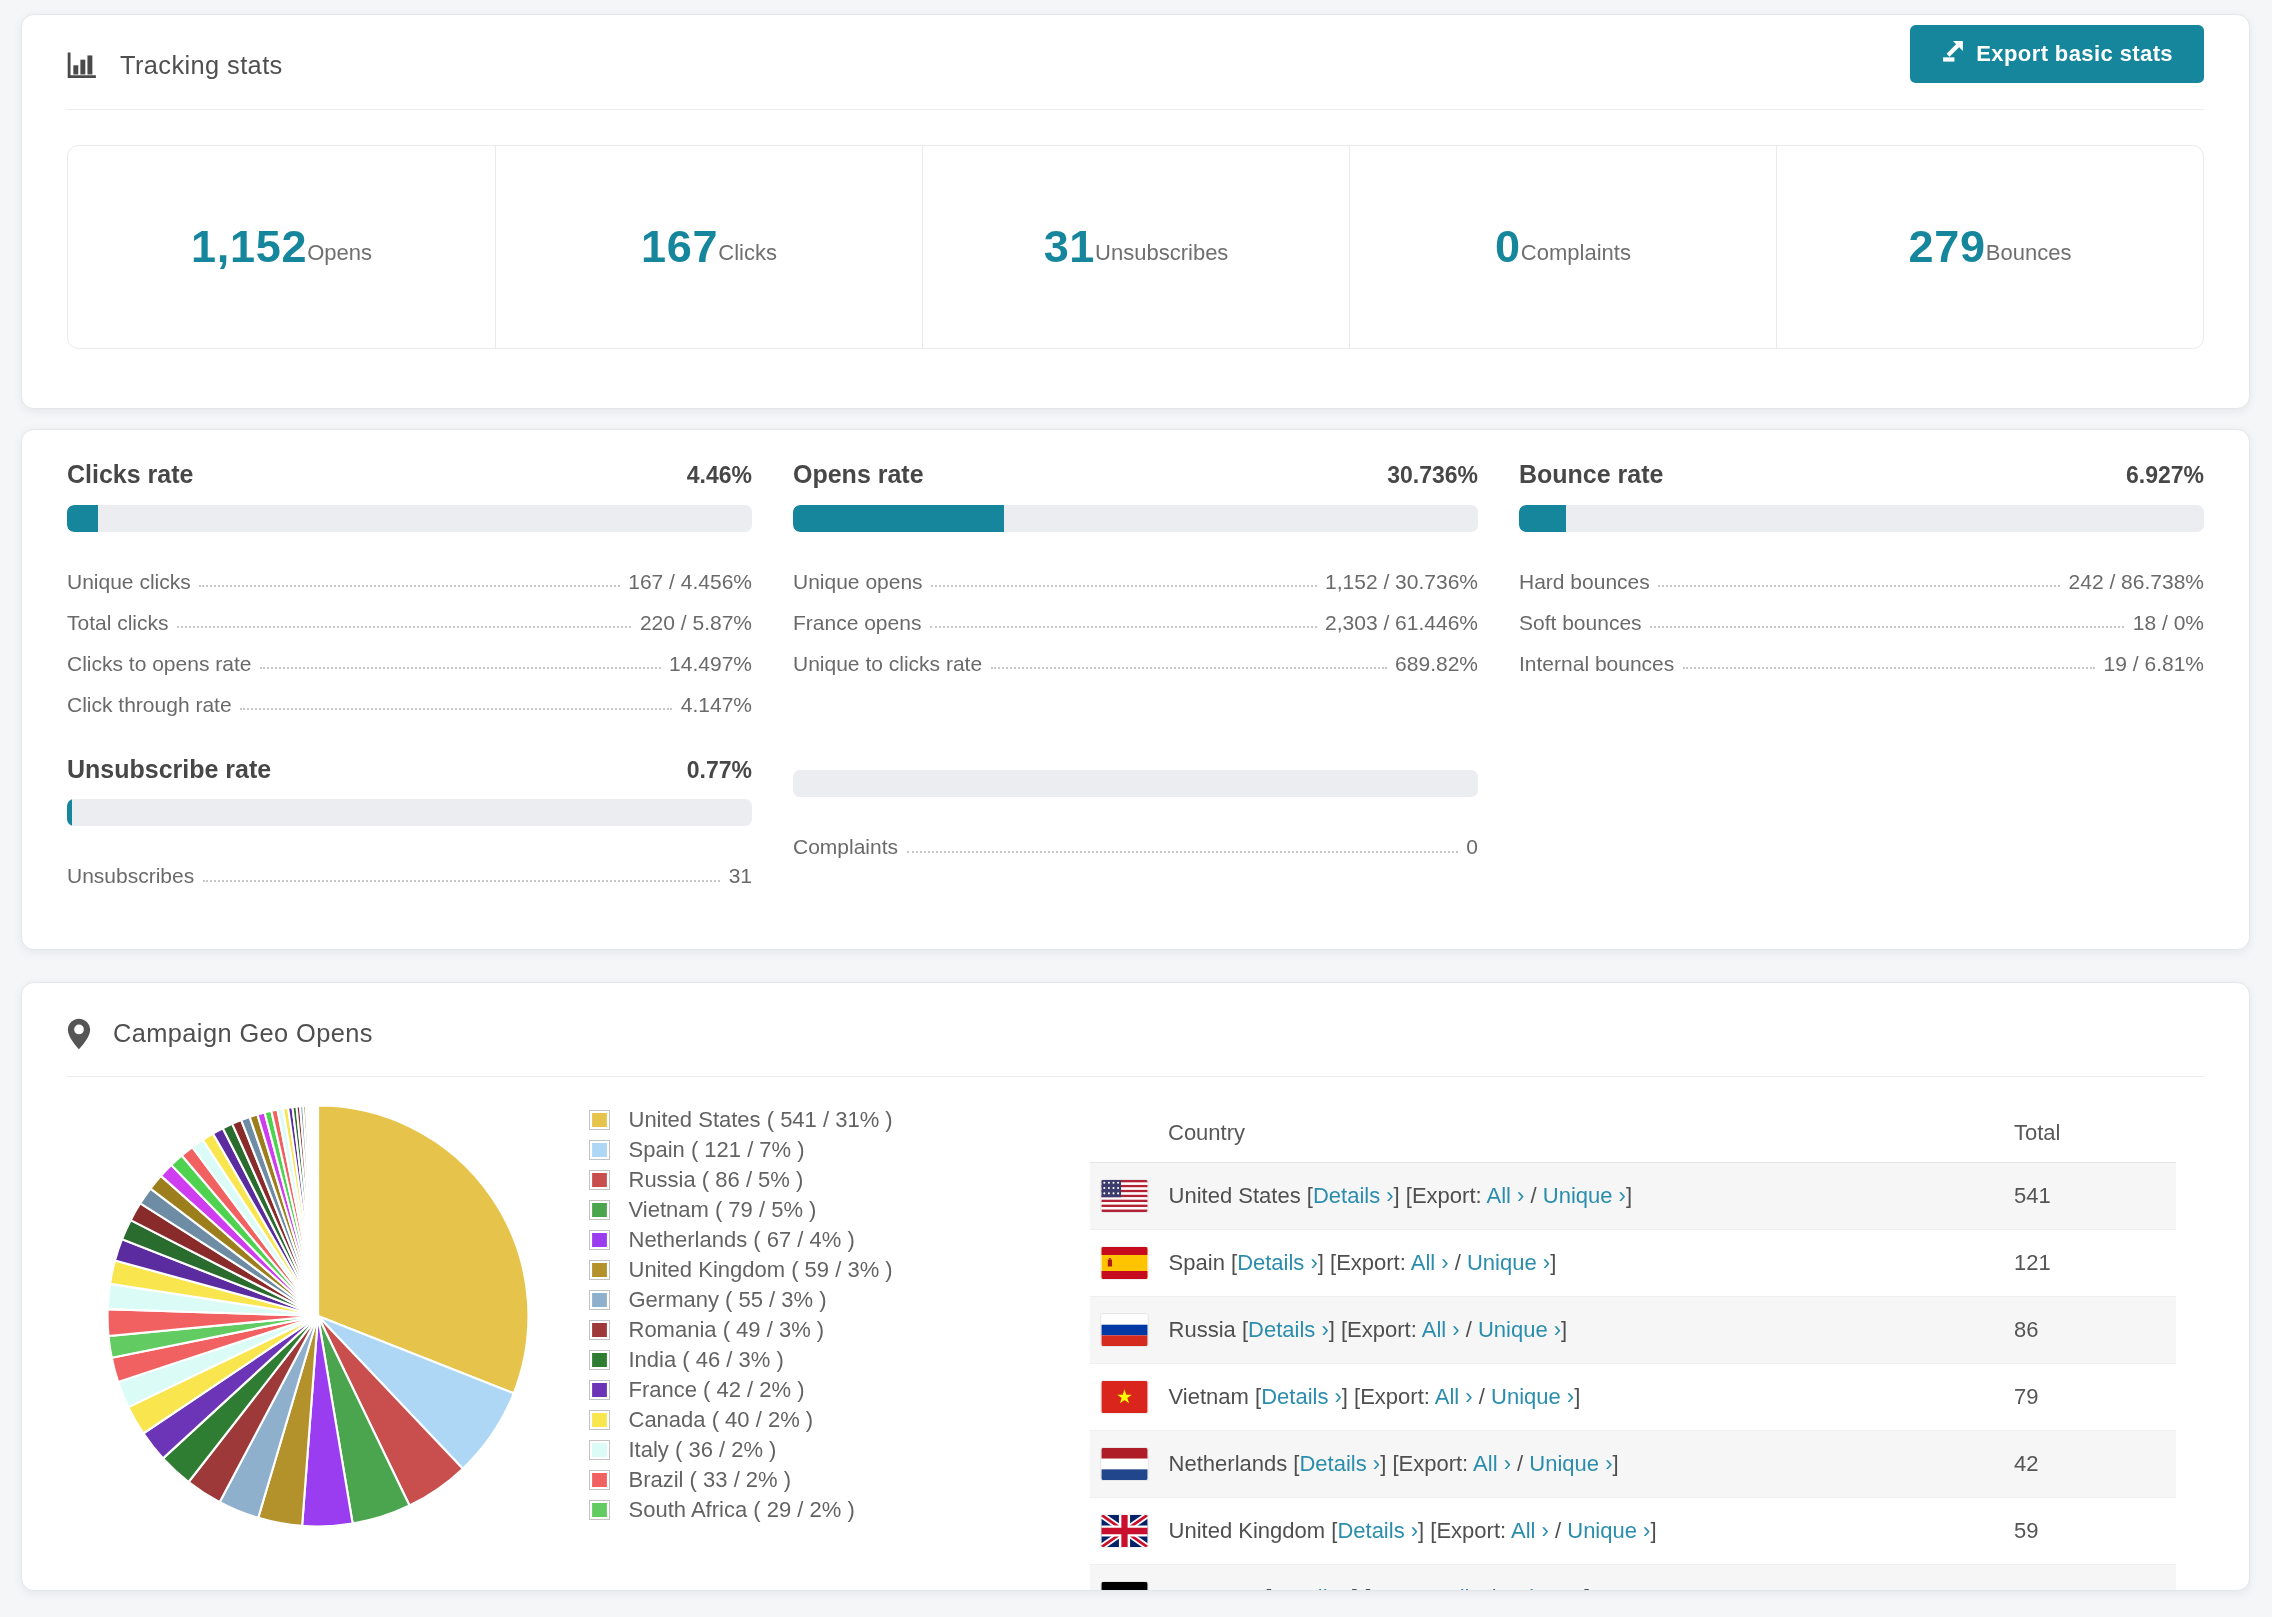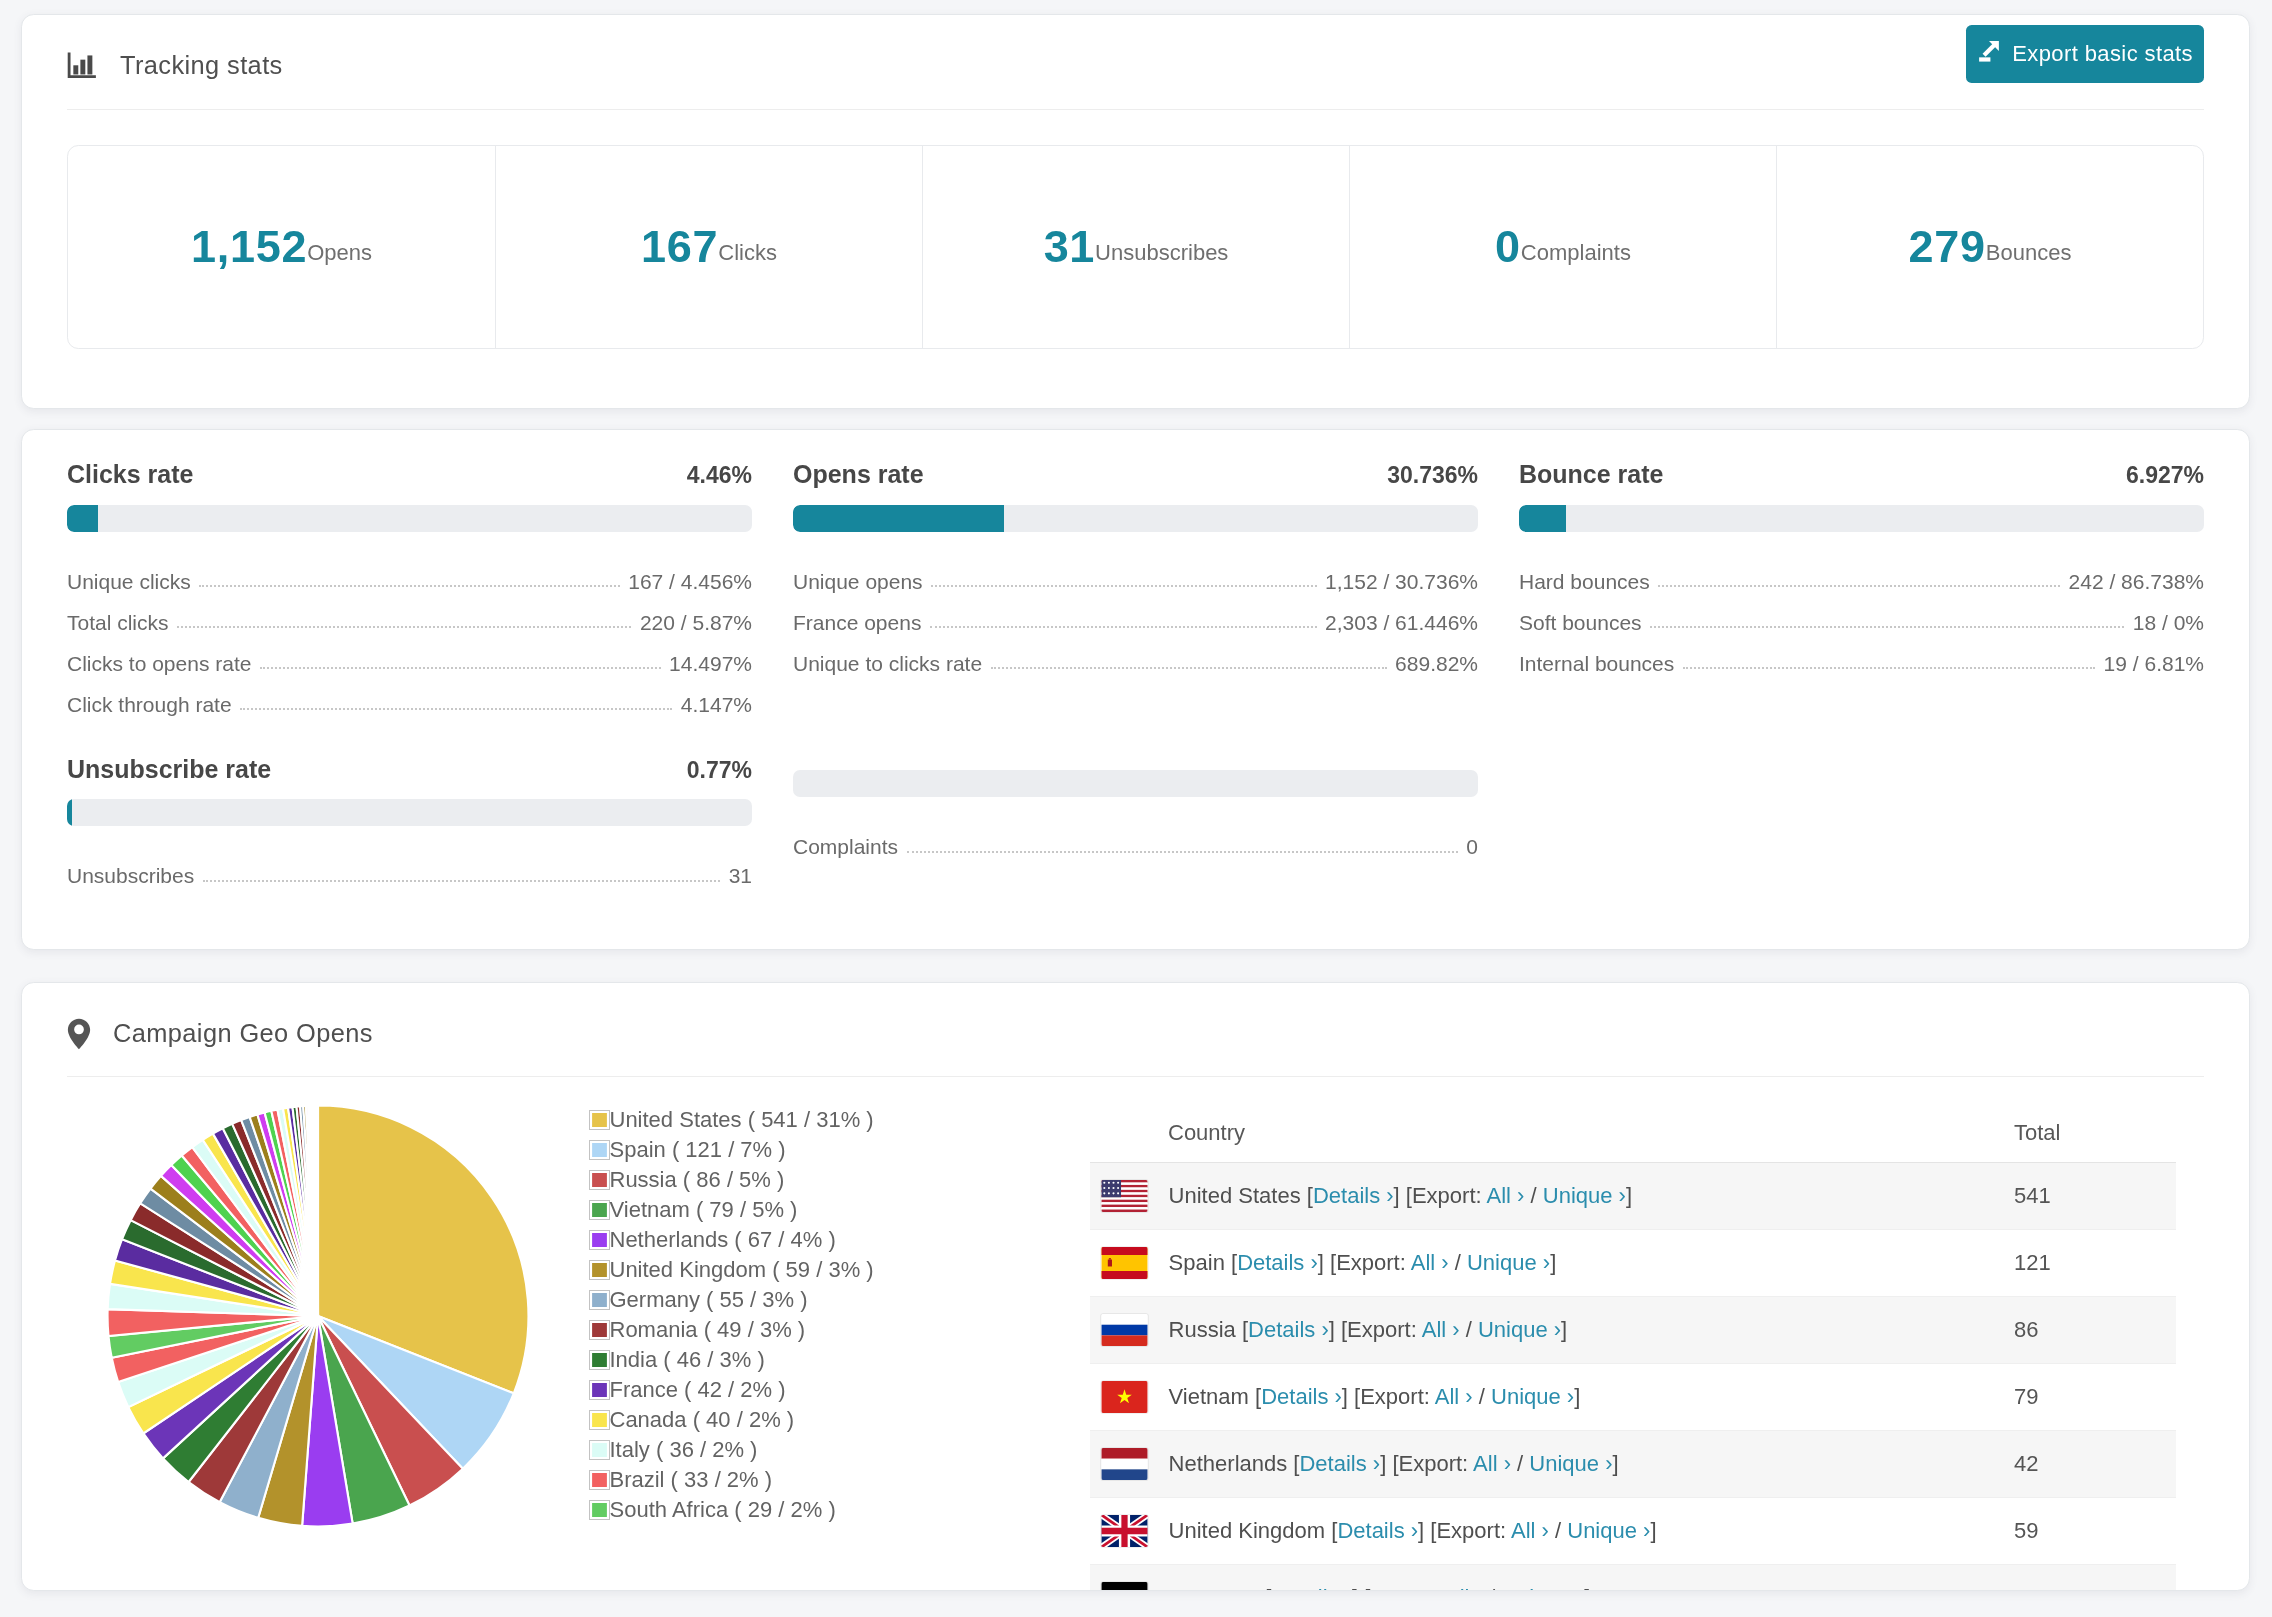--- a/index.html
+++ b/index.html
@@ -19,22 +19,22 @@
   .card-rates{top:429px;height:521px;padding:0 45px;}
   .card-geo{top:982px;height:609px;padding:0 45px;overflow:hidden;}
 
   .card-header{display:flex;align-items:center;gap:22px;padding-top:28px;height:45px;position:relative;}
   .card-header h2{margin:0;font-size:25.4px;font-weight:400;color:#4f4f4f;letter-spacing:0.4px;}
   .hdr-icon{display:inline-flex;align-items:center;}
   .divider{border-bottom:1.4px solid #ededed;margin-top:21px;}
 
   .export-btn{
     position:absolute;right:0;top:10px;display:flex;align-items:center;gap:11.3px;
-    border:none;border-radius:5.6px;padding:14px 11px;cursor:pointer;
-    font-family:inherit;font-size:22px;color:#fff;font-weight:400;letter-spacing:0.4px;
+    border:none;border-radius:5.6px;padding:14px 31px;cursor:pointer;
+    font-family:inherit;font-size:22px;color:#fff;font-weight:700;letter-spacing:0.4px;
   }
 
   .stats-box{
     margin-top:35px;height:202px;border:1.4px solid #e8eaed;border-radius:11.3px;
     display:grid;grid-template-columns:repeat(5,1fr);
   }
   .stat-cell{display:flex;flex-direction:row;align-items:center;justify-content:center;}
   .stat-cell + .stat-cell{border-left:1.4px solid #e8eaed;}
   .stat-value{font-size:45px;font-weight:700;letter-spacing:0.7px;}
   .stat-label{font-size:22px;color:#6f6f6f;margin-top:12.7px;}
@@ -48,21 +48,21 @@
   .bar-fill{height:100%;border-radius:7px 0 0 7px;}
   .rate-rows{margin-top:21px;}
   .d-row{display:flex;align-items:flex-end;height:41px;font-size:21px;color:#6a6a6a;}
   .d-label{white-space:nowrap;}
   .d-leader{flex:1;border-bottom:2.1px dotted #c7c7c7;margin:0 8.5px 6.4px 8.5px;}
   .d-value{white-space:nowrap;}
 
   .geo-content{display:flex;margin-top:12.7px;}
   .pie-wrap{width:522px;flex:0 0 522px;padding-left:25.4px;box-sizing:border-box;}
   .legend{flex:0 0 395px;padding-top:15.5px;}
-  .legend-item{display:flex;align-items:center;gap:0;height:30px;font-size:22px;color:#636363;}
+  .legend-item{display:flex;align-items:center;gap:19px;height:30px;font-size:22px;color:#636363;}
   .swatch{width:20.5px;height:20.5px;flex:0 0 20.5px;border:0.7px solid #c3c3c3;box-shadow:inset 0 0 0 2.1px #fff;box-sizing:border-box;}
 
   .geo-table{flex:1;margin-left:106px;margin-right:28px;margin-top:14px;}
   .t-head{display:flex;align-items:center;height:58px;font-size:22px;color:#585858;border-bottom:0.7px solid #e4e4e4;padding-left:78px;}
   .t-head .t-total-h{margin-left:auto;width:162px;}
   .t-row{display:flex;align-items:center;height:66px;padding-left:10.6px;border-bottom:0.7px solid #efefef;font-size:22px;}
   .t-row.striped{background:#f6f6f6;}
   .flag{width:47px;height:32px;flex:0 0 47px;border-radius:2.1px;overflow:hidden;display:inline-flex;box-shadow:0 0 0 0.7px rgba(0,0,0,.08);}
   .flag svg{display:block;}
   .t-country{flex:1;margin-left:21px;color:#4f4f4f;white-space:nowrap;}

